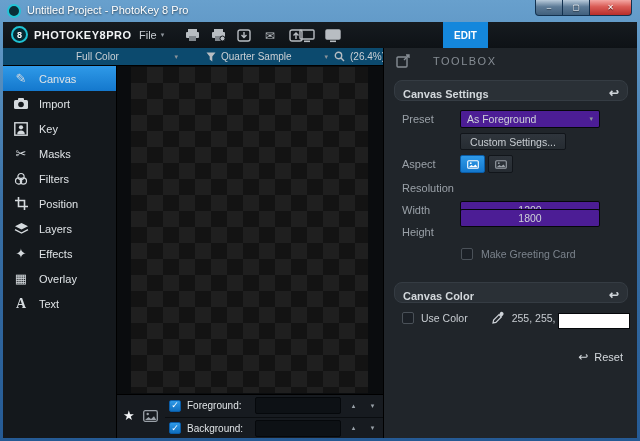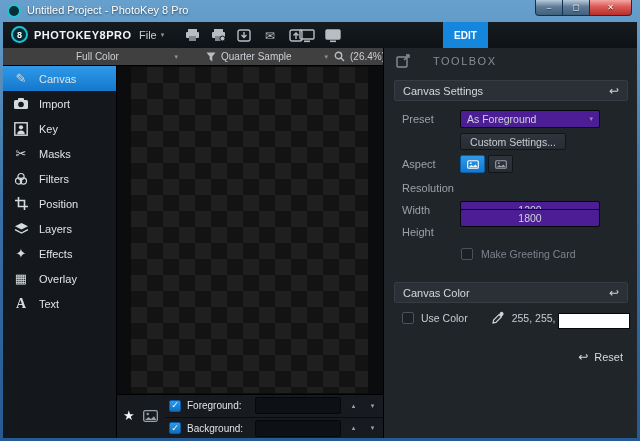--- a/index.html
+++ b/index.html
@@ -26,21 +26,21 @@
   .caret{color:#8d949b;font-size:7px;}
   .mb-icons{top:6px;display:flex;gap:8px;align-items:center;}
   #mb-icons-a{left:180px;}
   #mb-icons-b{left:295px;}
   .mb-ic{width:18px;height:15px;display:flex;align-items:center;justify-content:center;color:#b8bdc2;font-size:12px;}
   #tabs{left:440px;top:0;display:flex;height:26px;}
   .tab{height:26px;display:flex;align-items:center;justify-content:center;font-size:10px;padding:0 11px;cursor:default;}
   .tab.home{background:#30373d;color:#c9ced3;}
   .tab.edit{background:#1487dc;color:#ffffff;font-weight:bold;}
   
-  #toolrow{left:0;top:26px;width:380px;height:17px;background:#404040;border-bottom:1px solid #000;}
+  #toolrow{left:0;top:26px;width:380px;height:17px;background:#0c4a6e;border-bottom:1px solid #000;}
   .tool-dd{position:absolute;top:1px;height:15px;display:flex;align-items:center;gap:5px;color:#cbd0d5;font-size:10px;padding:0 5px;cursor:default;}
   .tool-dd .caret{margin-left:auto;}
   #dd-color{left:68px;width:102px;}
   #dd-sample{left:198px;width:122px;}
   #dd-zoom{left:326px;width:52px;}
   
   #sidebar{left:0;top:44px;width:113px;height:372px;background:#14181c;border-right:1px solid #000;}
   .side-item{display:flex;align-items:center;height:25px;padding-left:9px;color:#dfe3e6;font-size:11px;gap:9px;cursor:default;}
   .side-item.active{background:linear-gradient(#2f9ae8,#1478cd);}
   .icon16{width:18px;height:16px;display:flex;justify-content:center;align-items:center;font-size:13px;color:#d5dade;flex:0 0 18px;}
@@ -59,21 +59,21 @@
   .lb-drop{flex:1;height:15px;background:#0d1115;border:1px solid #05080b;border-radius:2px;}
   .spin{width:13px;height:14px;display:flex;align-items:center;justify-content:center;color:#98a0a7;font-size:7px;cursor:default;}
   
   .cb{width:12px;height:12px;border-radius:2px;box-sizing:border-box;display:flex;align-items:center;justify-content:center;font-size:9px;line-height:1;flex:0 0 12px;cursor:default;}
   .cb.on{background:linear-gradient(#2f9ae8,#0f6fc0);border:1px solid #0a5ca6;color:#fff;}
   .cb.off{background:#1b2026;border:1px solid #4a5158;color:transparent;}
   
   #right-panel{left:380px;top:26px;width:254px;height:390px;background:#20252a;border-left:1px solid #000;box-sizing:border-box;}
   #toolbox-hdr{left:12px;top:6px;display:flex;align-items:center;gap:23px;}
   #toolbox-title{color:#868d94;font-size:11px;letter-spacing:1.5px;}
-  .sect{position:absolute;left:10px;width:234px;height:21px;background:#2a3036;border:1px solid #353c43;border-radius:2px;box-sizing:border-box;display:flex;align-items:center;padding:0 8px;color:#d3d8dc;font-size:11px;cursor:default;}
+  .sect{position:absolute;left:10px;width:234px;height:21px;background:#2a3036;border:1px solid #353c43;border-radius:8px;box-sizing:border-box;display:flex;align-items:flex-end;padding:0 8px;color:#d3d8dc;font-size:11px;cursor:default;font-weight:bold;}
   .sect .undo{margin-left:auto;font-size:12px;color:#cfd4d9;}
   .flabel{position:absolute;left:18px;color:#9aa1a8;font-size:11px;}
   .dd,.field{position:absolute;left:76px;width:140px;height:18px;box-sizing:border-box;background:#4c1d95;border:1px solid #05070a;border-radius:2px;color:#ced3d8;font-size:10.5px;display:flex;align-items:center;padding:0 6px;cursor:default;justify-content:center;}
   .dd .caret{margin-left:auto;}
   .btn{position:absolute;box-sizing:border-box;background:linear-gradient(#2f353c,#262c32);border:1px solid #11151a;border-radius:2px;color:#c8cdd2;font-size:10.5px;display:flex;align-items:center;justify-content:center;cursor:default;}
   .asp-btn{position:absolute;width:25px;height:18px;box-sizing:border-box;border-radius:2px;display:flex;align-items:center;justify-content:center;cursor:default;}
   .asp-btn.sel{background:linear-gradient(#2f9ae8,#1478cd);border:1px solid #0a5ca6;color:#fff;}
   .asp-btn.unsel{background:linear-gradient(#2f353c,#262c32);border:1px solid #11151a;color:#9aa1a8;}
   #swatch{position:absolute;left:174px;top:265px;width:70px;height:14px;background:#ffffff;border:1px solid #05070a;}
   #reset{position:absolute;right:14px;top:302px;display:flex;align-items:center;gap:6px;color:#d5dade;font-size:11px;cursor:default;}

